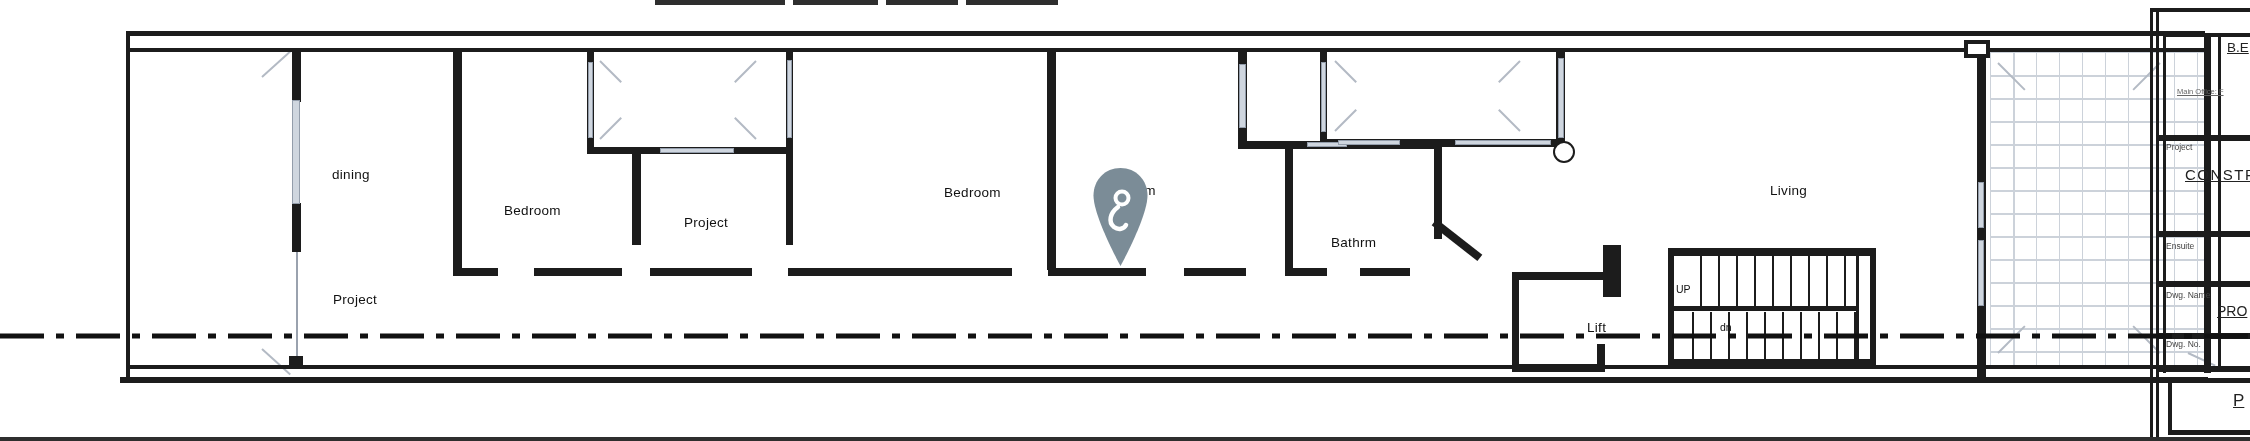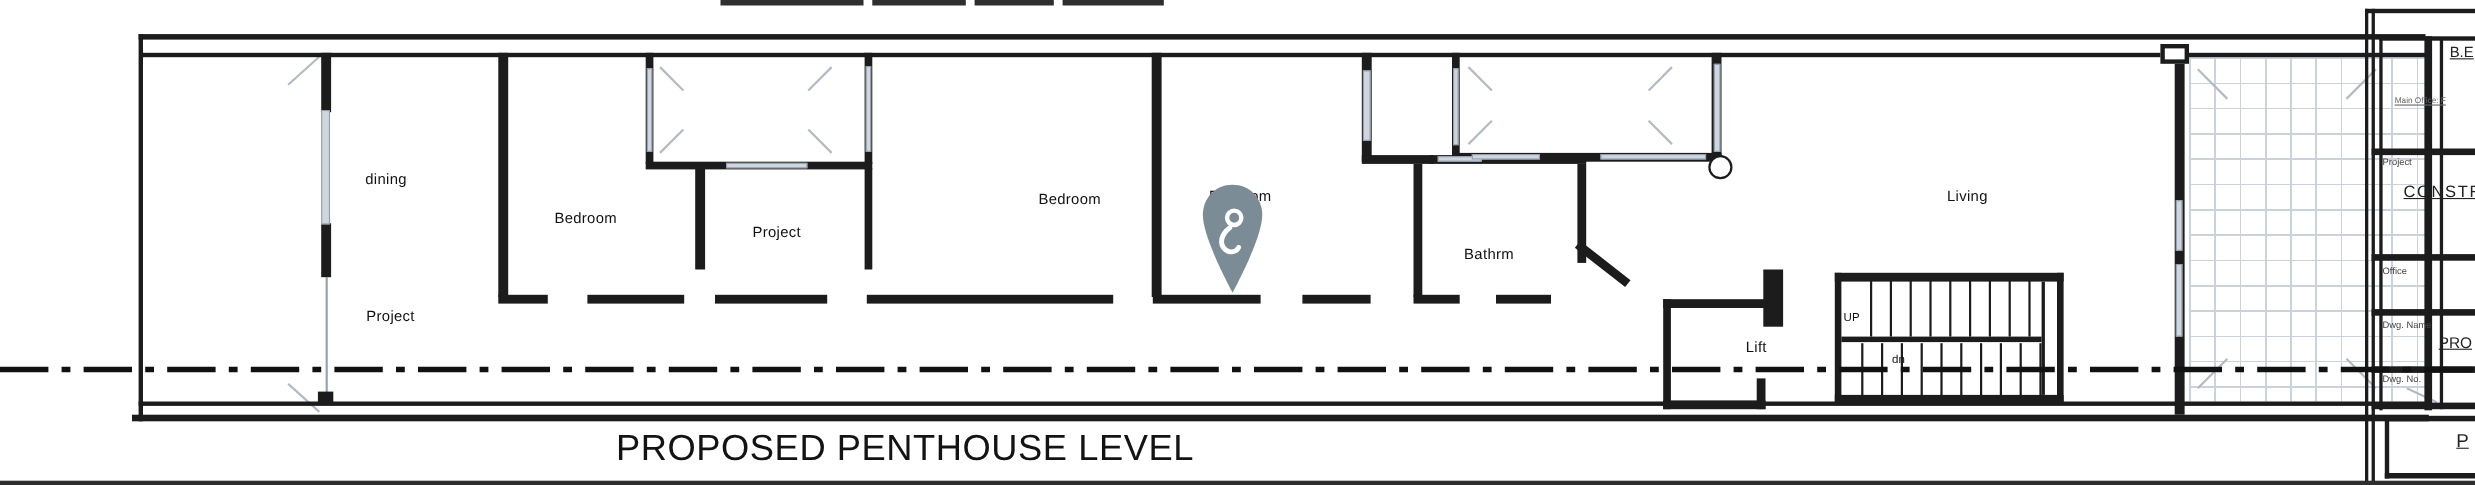--- a/index.html
+++ b/index.html
@@ -7,21 +7,21 @@
           font-family:"Liberation Sans",sans-serif;}
   .w{position:absolute;background:#1c1c1c;z-index:2;}
   .win{position:absolute;background:#cfd6df;border:1px solid #939dab;box-sizing:border-box;z-index:3;}
   .thin{position:absolute;background:#9aa2ae;z-index:1;}
   .diag{position:absolute;height:2px;background:#b3bac4;transform-origin:left center;z-index:1;}
   .tiles{position:absolute;left:1990px;top:52px;width:215px;height:313px;z-index:0;
     background-image:
       repeating-linear-gradient(to right,#bcc3ce 0,#bcc3ce 1.5px,transparent 1.5px,transparent 23px),
       repeating-linear-gradient(to bottom,#bcc3ce 0,#bcc3ce 1.5px,transparent 1.5px,transparent 23px);
     opacity:.75;}
-  .rlabel{position:absolute;font-size:13.5px;color:#111;letter-spacing:.3px;z-index:6;white-space:nowrap;}
+  .rlabel{position:absolute;font-size:13.5px;color:#111;letter-spacing:.3px;z-index:6;white-space:nowrap;margin-top:12px;}
   .slabel{position:absolute;font-size:10.5px;color:#111;z-index:6;white-space:nowrap;}
   .plan-title{position:absolute;left:560px;top:388px;font-size:33px;color:#131313;
               letter-spacing:.5px;z-index:6;white-space:nowrap;}
   .tb-text{position:absolute;color:#222;z-index:7;white-space:nowrap;text-decoration:underline;}
   .tb-small{position:absolute;font-size:8.5px;color:#444;z-index:7;white-space:nowrap;}
   .notch{position:absolute;left:1964px;top:40px;width:26px;height:18px;border:4px solid #1c1c1c;
          background:#fff;box-sizing:border-box;z-index:2;}
   .column-circle{position:absolute;left:1553px;top:141px;width:22px;height:22px;border:2.5px solid #1c1c1c;
          border-radius:50%;background:#fff;box-sizing:border-box;z-index:3;}
   .overlay{position:absolute;left:0;top:0;z-index:4;pointer-events:none;}
@@ -157,33 +157,32 @@
   <div class="rlabel" style="left:684px;top:203px">Project</div>
   <div class="rlabel" style="left:944px;top:173px">Bedroom</div>
   <div class="rlabel" style="left:1099px;top:171px">Bedroom</div>
   <div class="rlabel" style="left:1331px;top:223px">Bathrm</div>
   <div class="rlabel" style="left:1587px;top:308px">Lift</div>
   <div class="rlabel" style="left:1770px;top:171px">Living</div>
 
   <div class="slabel" style="left:1676px;top:283px">UP</div>
   <div class="slabel" style="left:1720px;top:321px">dn</div>
 
-  <div class="plan-title">PROPOSED PENTHOUSE LEVEL</div>
 
   <svg class="pin" viewBox="0 0 57 100">
     <path d="M28.5 1 C13 1 1.5 13 1.5 28.5 C1.5 50 28.5 99 28.5 99 C28.5 99 55.5 50 55.5 28.5 C55.5 13 44 1 28.5 1 Z" fill="#7b8c97"></path>
     <circle cx="30" cy="31" r="6.5" fill="none" stroke="#ffffff" stroke-width="4"></circle>
     <path d="M26 40 C18 46 16 55 22 60 C26.5 63.5 32 62 34 58" fill="none" stroke="#ffffff" stroke-width="4.5" stroke-linecap="round"></path>
   </svg>
 
   <div class="tb-text" style="left:2227px;top:40px;font-size:13.5px">B.E</div>
   <div class="tb-text" style="left:2177px;top:87px;font-size:7.5px;color:#666">Main Office: F</div>
   <div class="tb-small" style="left:2166px;top:142px">Project</div>
   <div class="tb-text" style="left:2185px;top:166px;font-size:15px;letter-spacing:1.5px">CONSTR</div>
-  <div class="tb-small" style="left:2166px;top:241px">Office</div>
+  <div class="tb-small" style="left:2166px;top:241px">Ensuite</div>
   <div class="tb-small" style="left:2166px;top:290px">Dwg. Name</div>
   <div class="tb-text" style="left:2217px;top:303px;font-size:14px">PRO</div>
   <div class="tb-small" style="left:2166px;top:339px">Dwg. No.</div>
   <div class="tb-text" style="left:2233px;top:391px;font-size:17px">P</div>
 
   <div class="topbar" style="left:655px;top:0;width:130px;height:5px"></div>
   <div class="topbar" style="left:793px;top:0;width:85px;height:5px"></div>
   <div class="topbar" style="left:886px;top:0;width:72px;height:5px"></div>
   <div class="topbar" style="left:966px;top:0;width:92px;height:5px"></div>
   <div class="bottombar" style="left:0;top:437px;width:2250px;height:4px"></div>

